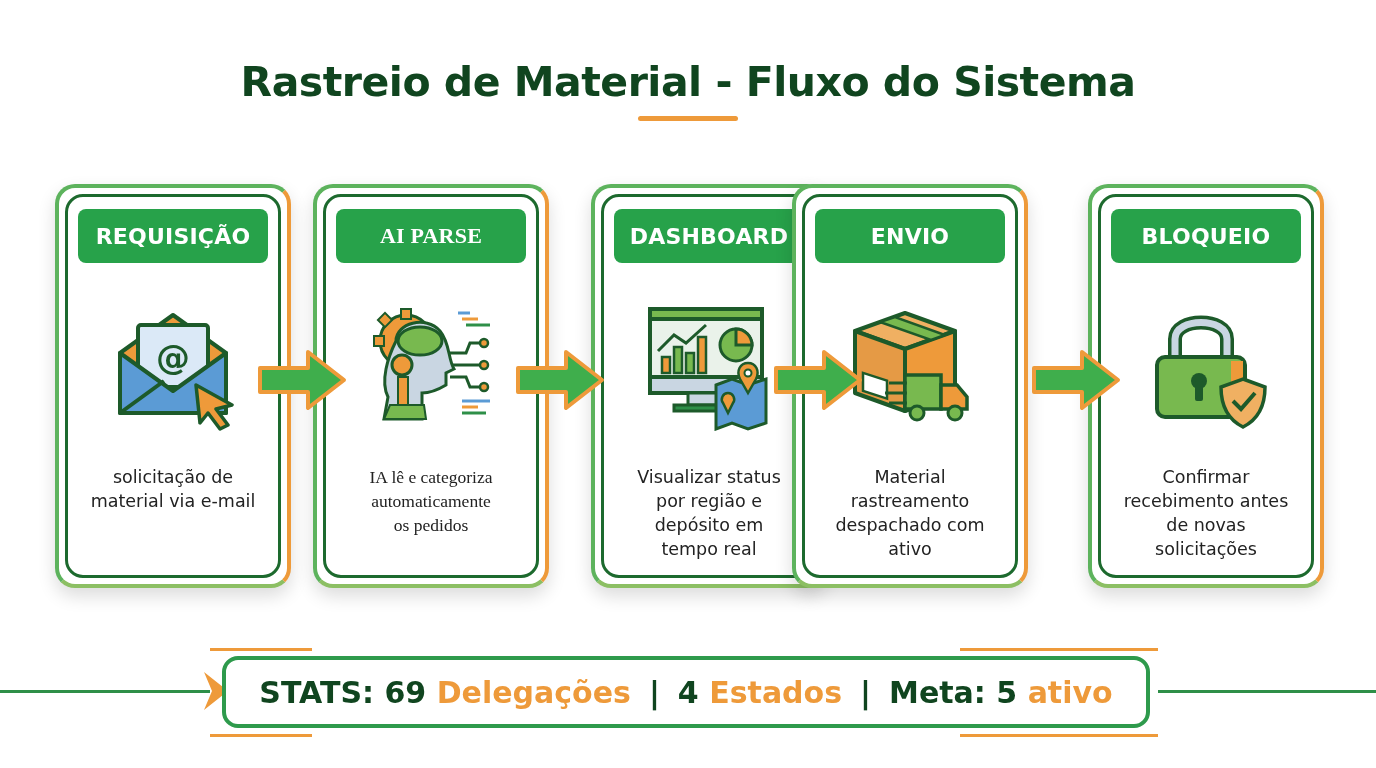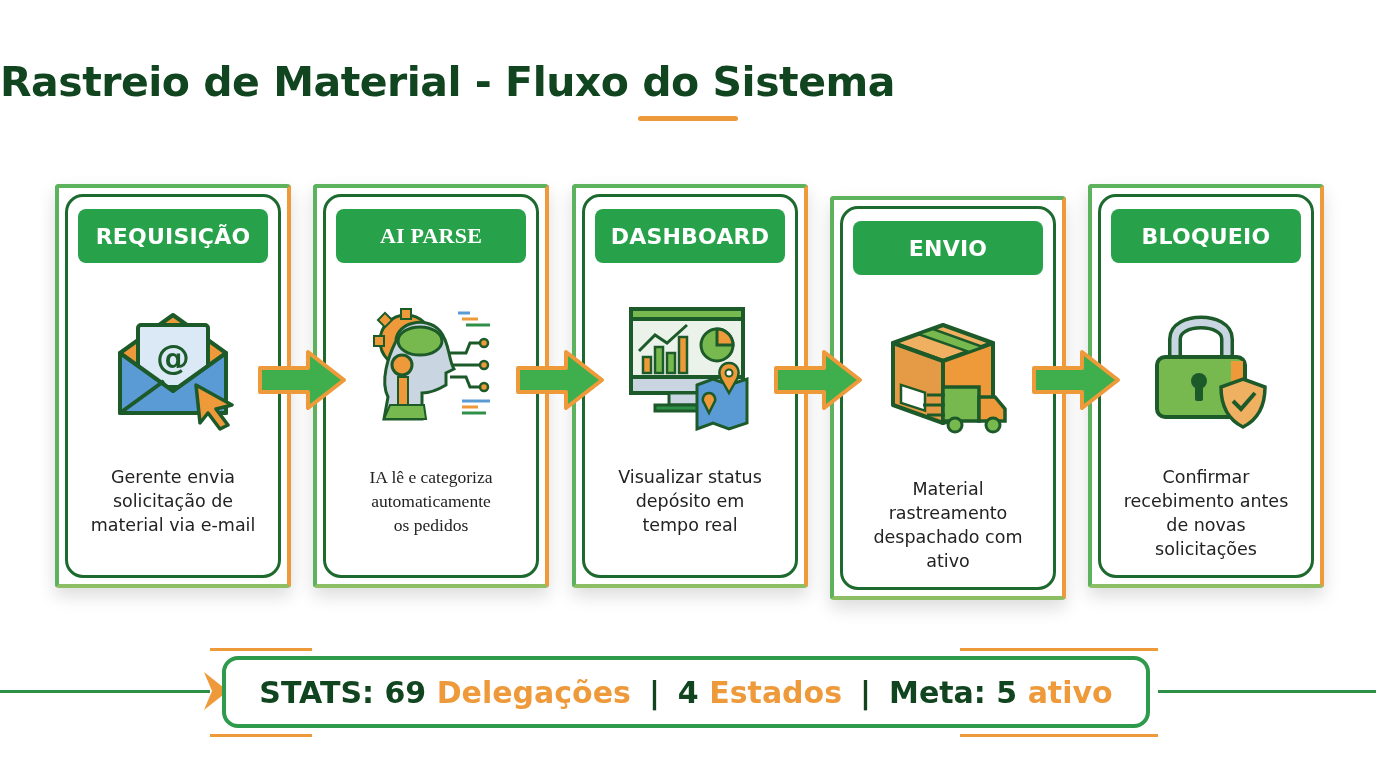--- a/index.html
+++ b/index.html
@@ -2,31 +2,31 @@
 <html><head>
 <meta charset="utf-8">
 <style>
   html, body { margin:0; padding:0; }
   body {
     width:1376px; height:768px; overflow:hidden; position:relative;
     background:#ffffff;
     font-family:"DejaVu Sans","Liberation Sans",sans-serif;
   }
   .title {
-    position:absolute; left:0; top:58px; width:1376px; text-align:left;
+    position:absolute; left:0; top:58px; width:1376px; text-align:center;
     font-family:"DejaVu Sans",sans-serif; font-weight:bold;
     font-size:41px; color:#10451f; letter-spacing:-0.5px;
   }
   .title-underline {
     position:absolute; left:638px; top:116px; width:100px; height:5px;
     border-radius:3px; background:#ee9a3a;
   }
   .card {
     position:absolute; top:184px; width:236px; height:404px;
-    box-sizing:border-box; border-radius:4px;
+    box-sizing:border-box; border-radius:20px;
     border:4px solid #5db35d; border-right-color:#ee9a3a; border-bottom-color:#8cbf63;
     background:#fff;
     box-shadow:0 8px 18px rgba(0,0,0,0.14);
   }
   .card-inner {
     position:absolute; left:6px; top:6px; right:6px; bottom:6px;
     border:3px solid #1d6a2e; border-radius:18px; background:#fff;
   }
   .card-header {
     position:absolute; left:10px; right:10px; top:12px; height:54px;
@@ -64,21 +64,20 @@
     <div class="card-header">REQUISIÇÃO</div>
     <svg class="card-icon" viewBox="0 0 130 130">
       <polygon points="12,52 65,14 118,52 118,112 12,112" fill="#ee9a3a" stroke="#1d5a2a" stroke-width="4" stroke-linejoin="round"></polygon>
       <rect x="30" y="24" width="70" height="62" fill="#dbe9f7" stroke="#1d5a2a" stroke-width="4" rx="3"></rect>
       <text x="65" y="68" font-family="DejaVu Sans, sans-serif" font-weight="bold" font-size="34" text-anchor="middle" fill="#1d5a2a">@</text>
       <polygon points="12,52 65,90 118,52 118,112 12,112" fill="#5b9bd5" stroke="#1d5a2a" stroke-width="4" stroke-linejoin="round"></polygon>
       <line x1="12" y1="112" x2="56" y2="80" stroke="#1d5a2a" stroke-width="4"></line>
       <polygon points="88,84 124,104 108,108 120,124 112,128 100,112 92,122" fill="#ee9a3a" stroke="#1d5a2a" stroke-width="3.5" stroke-linejoin="round"></polygon>
     </svg>
     <div class="card-desc">
-      <div>Gerente envia</div>
       <div>solicitação de</div>
       <div>material via e-mail</div>
     </div>
   </div>
 </div>
 
 <div class="card" style="left:313px;font-family:Liberation Serif, serif;">
   <div class="card-inner">
     <div class="card-header">AI PARSE</div>
     <svg class="card-icon" viewBox="0 0 130 130">
@@ -113,21 +112,21 @@
       </g>
     </svg>
     <div class="card-desc">
       <div>IA lê e categoriza</div>
       <div>automaticamente</div>
       <div>os pedidos</div>
     </div>
   </div>
 </div>
 
-<div class="card" style="left:572px;">
+<div class="card" style="left:591px;">
   <div class="card-inner">
     <div class="card-header">DASHBOARD</div>
     <svg class="card-icon" viewBox="0 0 130 130">
       <rect x="6" y="8" width="112" height="84" rx="5" fill="#eaf2ea" stroke="#1d5a2a" stroke-width="4"></rect>
       <rect x="6" y="8" width="112" height="10" fill="#78b94f" stroke="#1d5a2a" stroke-width="4"></rect>
       <rect x="6" y="76" width="112" height="16" fill="#c9d6e2" stroke="#1d5a2a" stroke-width="4"></rect>
       <rect x="44" y="92" width="30" height="12" fill="#c9d6e2" stroke="#1d5a2a" stroke-width="3"></rect>
       <rect x="30" y="104" width="58" height="6" fill="#2e8f48" stroke="#1d5a2a" stroke-width="3"></rect>
       <g stroke="#1d5a2a" stroke-width="2.5">
         <rect x="18" y="56" width="8" height="16" fill="#ee9a3a"></rect>
@@ -138,27 +137,28 @@
       <polyline points="14,50 30,34 42,42 62,24" fill="none" stroke="#1d5a2a" stroke-width="3"></polyline>
       <circle cx="92" cy="44" r="16" fill="#78b94f" stroke="#1d5a2a" stroke-width="3"></circle>
       <path d="M92,44 L92,28 A16,16 0 0 1 108,44 Z" fill="#ee9a3a" stroke="#1d5a2a" stroke-width="3"></path>
       <polygon points="72,84 88,78 104,84 122,78 122,122 104,128 88,122 72,128" fill="#5b9bd5" stroke="#1d5a2a" stroke-width="3"></polygon>
       <path d="M104,62 C96,62 92,70 96,78 L104,92 L112,78 C116,70 112,62 104,62 Z" fill="#ee9a3a" stroke="#1d5a2a" stroke-width="2.5"></path>
       <circle cx="104" cy="72" r="3.5" fill="#fff" stroke="#1d5a2a" stroke-width="2"></circle>
       <path d="M84,92 C79,92 76,98 79,102 L84,112 L89,102 C92,98 89,92 84,92 Z" fill="#ee9a3a" stroke="#1d5a2a" stroke-width="2.5"></path>
     </svg>
     <div class="card-desc">
       <div>Visualizar status</div>
+      <div>por região e</div>
       <div>depósito em</div>
       <div>tempo real</div>
     </div>
   </div>
 </div>
 
-<div class="card" style="left:830px;margin-top:12px;">
+<div class="card" style="left:792px;">
   <div class="card-inner">
     <div class="card-header">ENVIO</div>
     <svg class="card-icon" viewBox="0 0 130 130">
       <polygon points="10,30 60,12 110,30 60,48" fill="#f0b062" stroke="#1d5a2a" stroke-width="4" stroke-linejoin="round"></polygon>
       <polygon points="10,30 60,48 60,110 10,92" fill="#e59a45" stroke="#1d5a2a" stroke-width="4" stroke-linejoin="round"></polygon>
       <polygon points="60,48 110,30 110,92 60,110" fill="#ee9a3a" stroke="#1d5a2a" stroke-width="4" stroke-linejoin="round"></polygon>
       <polygon points="35,21 50,16 100,34 86,39" fill="#78b94f" stroke="#1d5a2a" stroke-width="2.5"></polygon>
       <rect x="18" y="66" width="24" height="18" fill="#fff" stroke="#1d5a2a" stroke-width="2.5" transform="skewY(18)"></rect>
       <rect x="60" y="74" width="36" height="34" fill="#78b94f" stroke="#1d5a2a" stroke-width="3.5"></rect>
       <path d="M96,84 L112,84 L122,96 L122,108 L96,108 Z" fill="#ee9a3a" stroke="#1d5a2a" stroke-width="3.5"></path>

